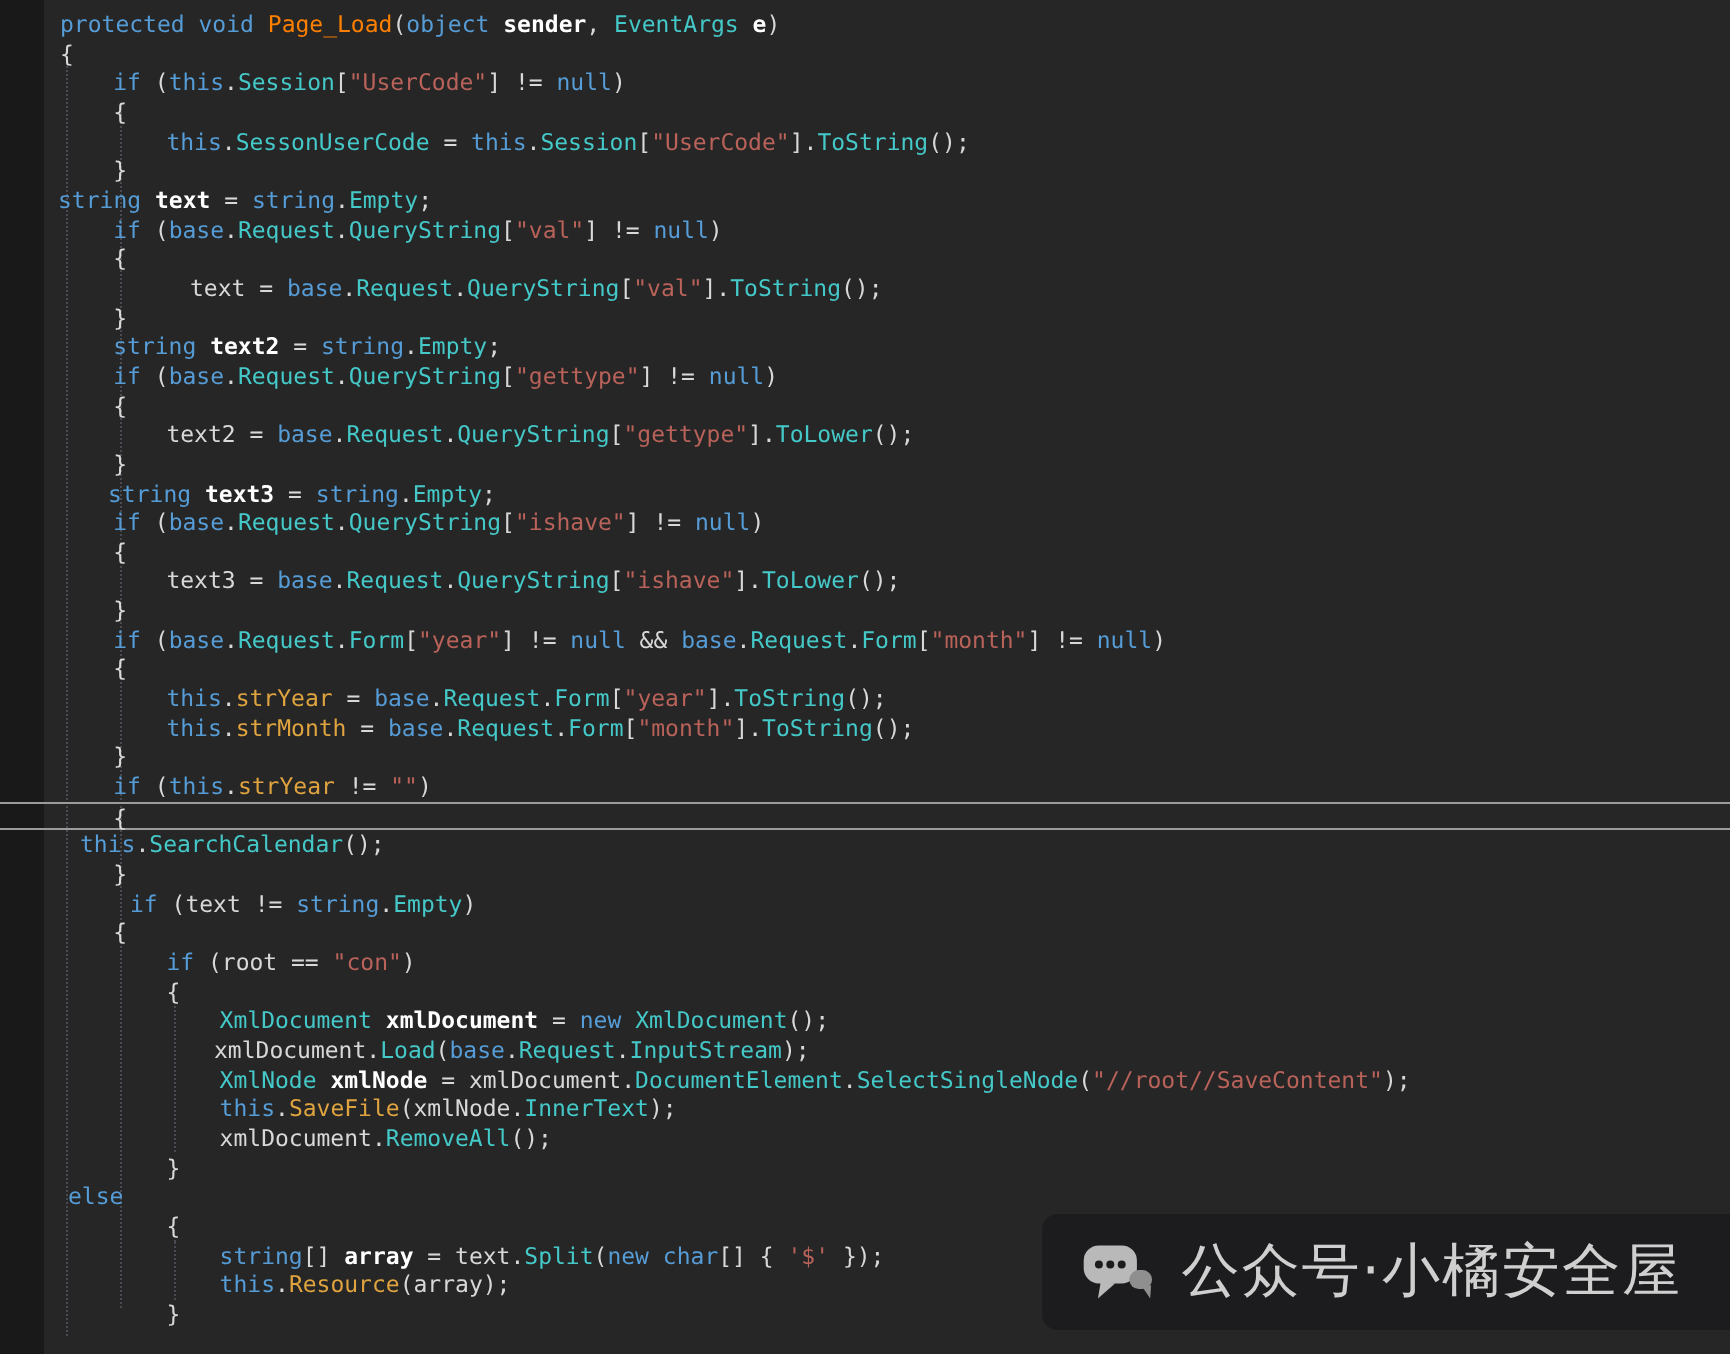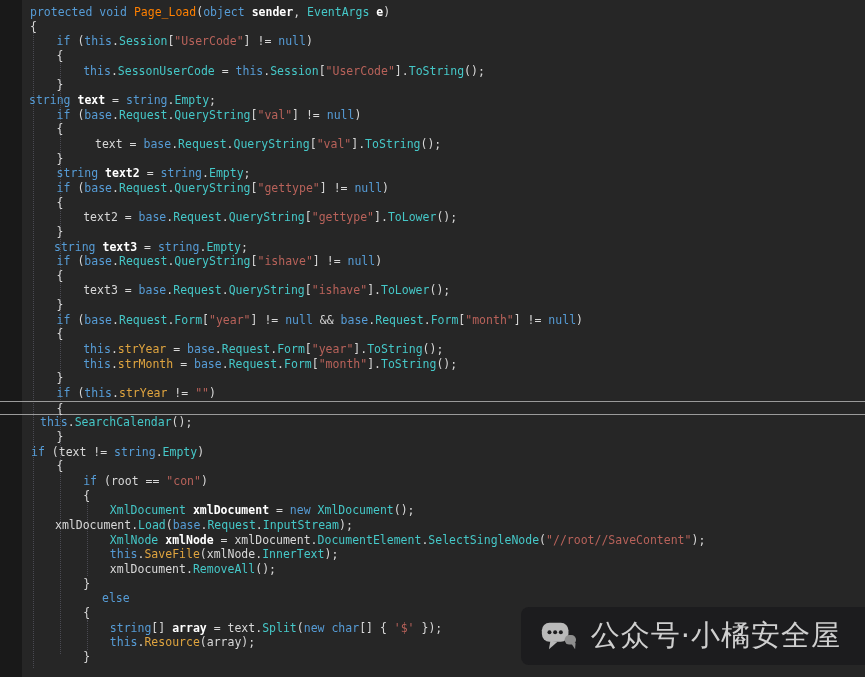--- a/index.html
+++ b/index.html
@@ -91,31 +91,31 @@
     <div class="code-line" style="padding-left: 56.6px;"><span class="tk-p">}</span></div>
     <div class="code-line" style="padding-left: 56.6px;"><span class="tk-k">if</span><span class="tk-p"> (</span><span class="tk-k">base</span><span class="tk-p">.</span><span class="tk-t">Request</span><span class="tk-p">.</span><span class="tk-t">Form</span><span class="tk-p">[</span><span class="tk-s">"year"</span><span class="tk-p">] != </span><span class="tk-k">null</span><span class="tk-p"> &amp;&amp; </span><span class="tk-k">base</span><span class="tk-p">.</span><span class="tk-t">Request</span><span class="tk-p">.</span><span class="tk-t">Form</span><span class="tk-p">[</span><span class="tk-s">"month"</span><span class="tk-p">] != </span><span class="tk-k">null</span><span class="tk-p">)</span></div>
     <div class="code-line" style="padding-left: 56.6px;"><span class="tk-p">{</span></div>
     <div class="code-line" style="padding-left: 83.2px;"><span class="tk-k">this</span><span class="tk-p">.</span><span class="tk-f">strYear</span><span class="tk-p"> = </span><span class="tk-k">base</span><span class="tk-p">.</span><span class="tk-t">Request</span><span class="tk-p">.</span><span class="tk-t">Form</span><span class="tk-p">[</span><span class="tk-s">"year"</span><span class="tk-p">].</span><span class="tk-t">ToString</span><span class="tk-p">();</span></div>
     <div class="code-line" style="padding-left: 83.2px;"><span class="tk-k">this</span><span class="tk-p">.</span><span class="tk-f">strMonth</span><span class="tk-p"> = </span><span class="tk-k">base</span><span class="tk-p">.</span><span class="tk-t">Request</span><span class="tk-p">.</span><span class="tk-t">Form</span><span class="tk-p">[</span><span class="tk-s">"month"</span><span class="tk-p">].</span><span class="tk-t">ToString</span><span class="tk-p">();</span></div>
     <div class="code-line" style="padding-left: 56.6px;"><span class="tk-p">}</span></div>
     <div class="code-line" style="padding-left: 56.6px;"><span class="tk-k">if</span><span class="tk-p"> (</span><span class="tk-k">this</span><span class="tk-p">.</span><span class="tk-f">strYear</span><span class="tk-p"> != </span><span class="tk-s">""</span><span class="tk-p">)</span></div>
     <div class="code-line hl" style="padding-left: 56.6px;"><span class="tk-p">{</span></div>
     <div class="code-line" style="padding-left: 40px;"><span class="tk-k">this</span><span class="tk-p">.</span><span class="tk-t">SearchCalendar</span><span class="tk-p">();</span></div>
     <div class="code-line" style="padding-left: 56.6px;"><span class="tk-p">}</span></div>
-    <div class="code-line" style="padding-left: 31px;"><span class="tk-k">if</span><span class="tk-p"> (text != </span><span class="tk-k">string</span><span class="tk-p">.</span><span class="tk-t">Empty</span><span class="tk-p">)</span></div>
+    <div class="code-line" style="padding-left: 65px;"><span class="tk-k">if</span><span class="tk-p"> (text != </span><span class="tk-k">string</span><span class="tk-p">.</span><span class="tk-t">Empty</span><span class="tk-p">)</span></div>
     <div class="code-line" style="padding-left: 56.6px;"><span class="tk-p">{</span></div>
     <div class="code-line" style="padding-left: 83.2px;"><span class="tk-k">if</span><span class="tk-p"> (root == </span><span class="tk-s">"con"</span><span class="tk-p">)</span></div>
     <div class="code-line" style="padding-left: 83.2px;"><span class="tk-p">{</span></div>
     <div class="code-line" style="padding-left: 109.8px;"><span class="tk-t">XmlDocument</span><span class="tk-p"> </span><span class="tk-b">xmlDocument</span><span class="tk-p"> = </span><span class="tk-k">new</span><span class="tk-p"> </span><span class="tk-t">XmlDocument</span><span class="tk-p">();</span></div>
-    <div class="code-line" style="padding-left: 55px;"><span class="tk-p">xmlDocument.</span><span class="tk-t">Load</span><span class="tk-p">(</span><span class="tk-k">base</span><span class="tk-p">.</span><span class="tk-t">Request</span><span class="tk-p">.</span><span class="tk-t">InputStream</span><span class="tk-p">);</span></div>
+    <div class="code-line" style="padding-left: 107px;"><span class="tk-p">xmlDocument.</span><span class="tk-t">Load</span><span class="tk-p">(</span><span class="tk-k">base</span><span class="tk-p">.</span><span class="tk-t">Request</span><span class="tk-p">.</span><span class="tk-t">InputStream</span><span class="tk-p">);</span></div>
     <div class="code-line" style="padding-left: 109.8px;"><span class="tk-t">XmlNode</span><span class="tk-p"> </span><span class="tk-b">xmlNode</span><span class="tk-p"> = xmlDocument.</span><span class="tk-t">DocumentElement</span><span class="tk-p">.</span><span class="tk-t">SelectSingleNode</span><span class="tk-p">(</span><span class="tk-s">"//root//SaveContent"</span><span class="tk-p">);</span></div>
     <div class="code-line" style="padding-left: 109.8px;"><span class="tk-k">this</span><span class="tk-p">.</span><span class="tk-f">SaveFile</span><span class="tk-p">(xmlNode.</span><span class="tk-t">InnerText</span><span class="tk-p">);</span></div>
     <div class="code-line" style="padding-left: 109.8px;"><span class="tk-p">xmlDocument.</span><span class="tk-t">RemoveAll</span><span class="tk-p">();</span></div>
     <div class="code-line" style="padding-left: 83.2px;"><span class="tk-p">}</span></div>
-    <div class="code-line" style="padding-left: 102px;"><span class="tk-k">else</span></div>
+    <div class="code-line" style="padding-left: 34px;"><span class="tk-k">else</span></div>
     <div class="code-line" style="padding-left: 83.2px;"><span class="tk-p">{</span></div>
     <div class="code-line" style="padding-left: 109.8px;"><span class="tk-k">string</span><span class="tk-p">[] </span><span class="tk-b">array</span><span class="tk-p"> = text.</span><span class="tk-t">Split</span><span class="tk-p">(</span><span class="tk-k">new</span><span class="tk-p"> </span><span class="tk-k">char</span><span class="tk-p">[] { </span><span class="tk-s">'$'</span><span class="tk-p"> });</span></div>
     <div class="code-line" style="padding-left: 109.8px;"><span class="tk-k">this</span><span class="tk-p">.</span><span class="tk-f">Resource</span><span class="tk-p">(array);</span></div>
     <div class="code-line" style="padding-left: 83.2px;"><span class="tk-p">}</span></div>
   </div>
 
 <div class="watermark">
   <span class="wm-icon">
     <svg width="38" height="38" viewBox="0 0 40 40" aria-hidden="true">
       <rect class="bubble-main" x="3" y="6" width="28" height="20" rx="8"></rect>

